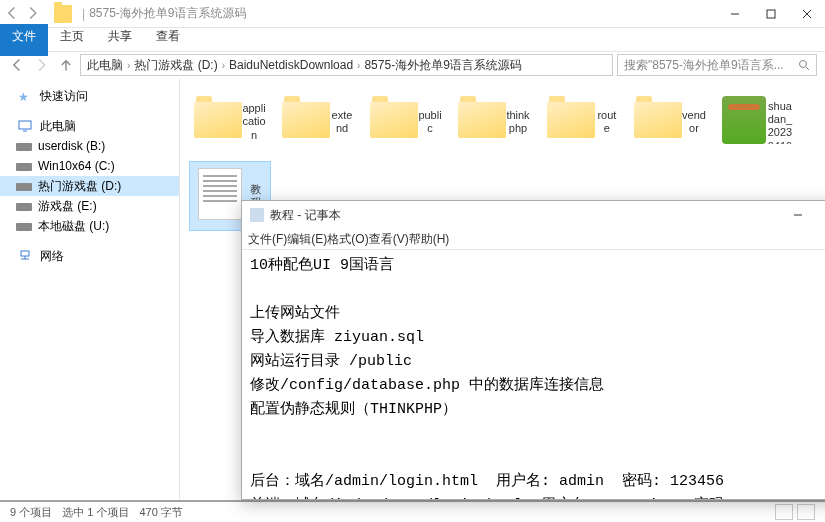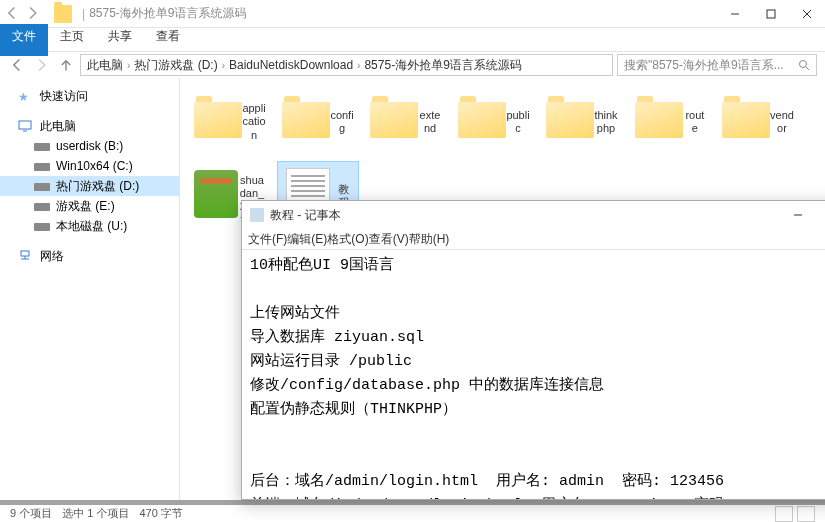--- a/index.html
+++ b/index.html
@@ -27,36 +27,36 @@
 .addrbar .search svg { margin-left:auto; }
 
 .main { display: flex; height: calc(522px - 28px - 24px - 26px - 22px); position: relative; }
 .sidebar { width: 180px; border-right: 1px solid #e5e5e5; padding: 8px 0; overflow:hidden;}
 .sidebar .group { margin-bottom: 10px; }
 .sidebar .item { display:flex; align-items:center; padding: 2px 10px 2px 18px; height:20px; cursor:pointer; }
 .sidebar .item.sel { background:#cce8ff; }
 .sidebar .item .sicon { width:16px; height:12px; margin-right:6px; display:inline-block; }
 .sidebar .item .sicon.star { color:#7db3e8;}
 .sidebar .item .sicon.disk { background:#888; height:8px; margin-top:2px; border-radius:1px;}
-.sidebar .item.sub { padding-left: 34px; }
+.sidebar .item.sub { padding-left: 16px; }
 
 .files { flex:1; padding: 10px; display:flex; flex-wrap:wrap; align-content:flex-start; gap: 6px 8px; position:relative; }
 .fileitem { width: 80px; display:flex; flex-direction:row; align-items:center; padding:4px; cursor:pointer; }
 .fileitem.sel { background:#cce8ff; outline:1px solid #99d1ff;}
 .fileitem .fico { width:56px; height:56px; display:flex; align-items:center; justify-content:center; margin-bottom:4px;}
 .fileitem .flabel { font-size:11px; text-align:center; line-height:1.2; word-break:break-all; color:#333; max-height:44px; overflow:hidden;}
 .folder-shape { width:48px; height:36px; background:#ffe08f; border-radius:2px; position:relative; }
 .folder-shape::before { content:""; position:absolute; top:-6px; left:2px; width:16px; height:6px; background:#ffe08f; border-radius:2px 2px 0 0;}
 .folder-shape::after { content:""; position:absolute; inset:0; background:linear-gradient(160deg,#ffeec0 0%,#ffd96b 100%); border-radius:2px;}
 .sql-icon { width:44px; height:48px; background:linear-gradient(180deg,#7a4 0%,#5a2 100%); border-radius:4px; position:relative; display:flex; align-items:center; justify-content:center;}
 .sql-icon .band { position:absolute; top:8px; left:6px; right:6px; height:6px; background:#c73; border-radius:3px;}
 .text-icon { width:44px; height:52px; background:#fff; border:1px solid #ccc; padding:6px 4px; display:flex; flex-direction:column; gap:3px;}
 .text-icon .ln { height:2px; background:#aaa;}
 
-.statusbar { position:absolute; bottom:0; left:0; right:0; height:22px; border-top:5px solid #a3a3a3; display:flex; align-items:center; padding:0 10px; font-size:11px; color:#555; background:#fff;}
+.statusbar { position:absolute; bottom:0; left:0; right:0; height:22px; border-top:2px solid #a3a3a3; display:flex; align-items:center; padding:0 10px; font-size:11px; color:#555; background:#fff;}
 .statusbar .spacer{flex:1;}
 .statusbar .view-icons { display:flex; gap:4px; }
 .statusbar .vicon { width:18px; height:16px; border:1px solid #ccc;}
 
 .notepad { position:absolute; left:241px; top:200px; width:656px; height:300px; background:#fff; border:1px solid #aaa; box-shadow:0 4px 16px rgba(0,0,0,0.25); display:flex; flex-direction:column; }
 .notepad .np-title { height:28px; display:flex; align-items:center; padding:0 8px; background:#fff; }
 .notepad .np-title .np-ico { width:14px; height:14px; background:#cde; margin-right:6px;}
 .notepad .np-title .np-text { flex:1; font-size:12px; color:#333;}
 .notepad .np-title .winbtn { width:36px; height:28px; display:flex;align-items:center;justify-content:center; color:#333;}
 .notepad .np-menu { height:20px; display:flex; align-items:center; padding:0 6px; font-size:12px; color:#333;}
@@ -197,26 +197,20 @@
       <div class="fileitem">
         <div class="fico">
           <div class="folder-shape"></div>
         </div>
         <div class="flabel">application</div>
       </div>
       <div class="fileitem">
         <div class="fico">
           <div class="folder-shape"></div>
         </div>
-        <div class="flabel">config</div>
-      </div>
-      <div class="fileitem">
-        <div class="fico">
-          <div class="folder-shape"></div>
-        </div>
         <div class="flabel">extend</div>
       </div>
       <div class="fileitem">
         <div class="fico">
           <div class="folder-shape"></div>
         </div>
         <div class="flabel">public</div>
       </div>
       <div class="fileitem">
         <div class="fico">

